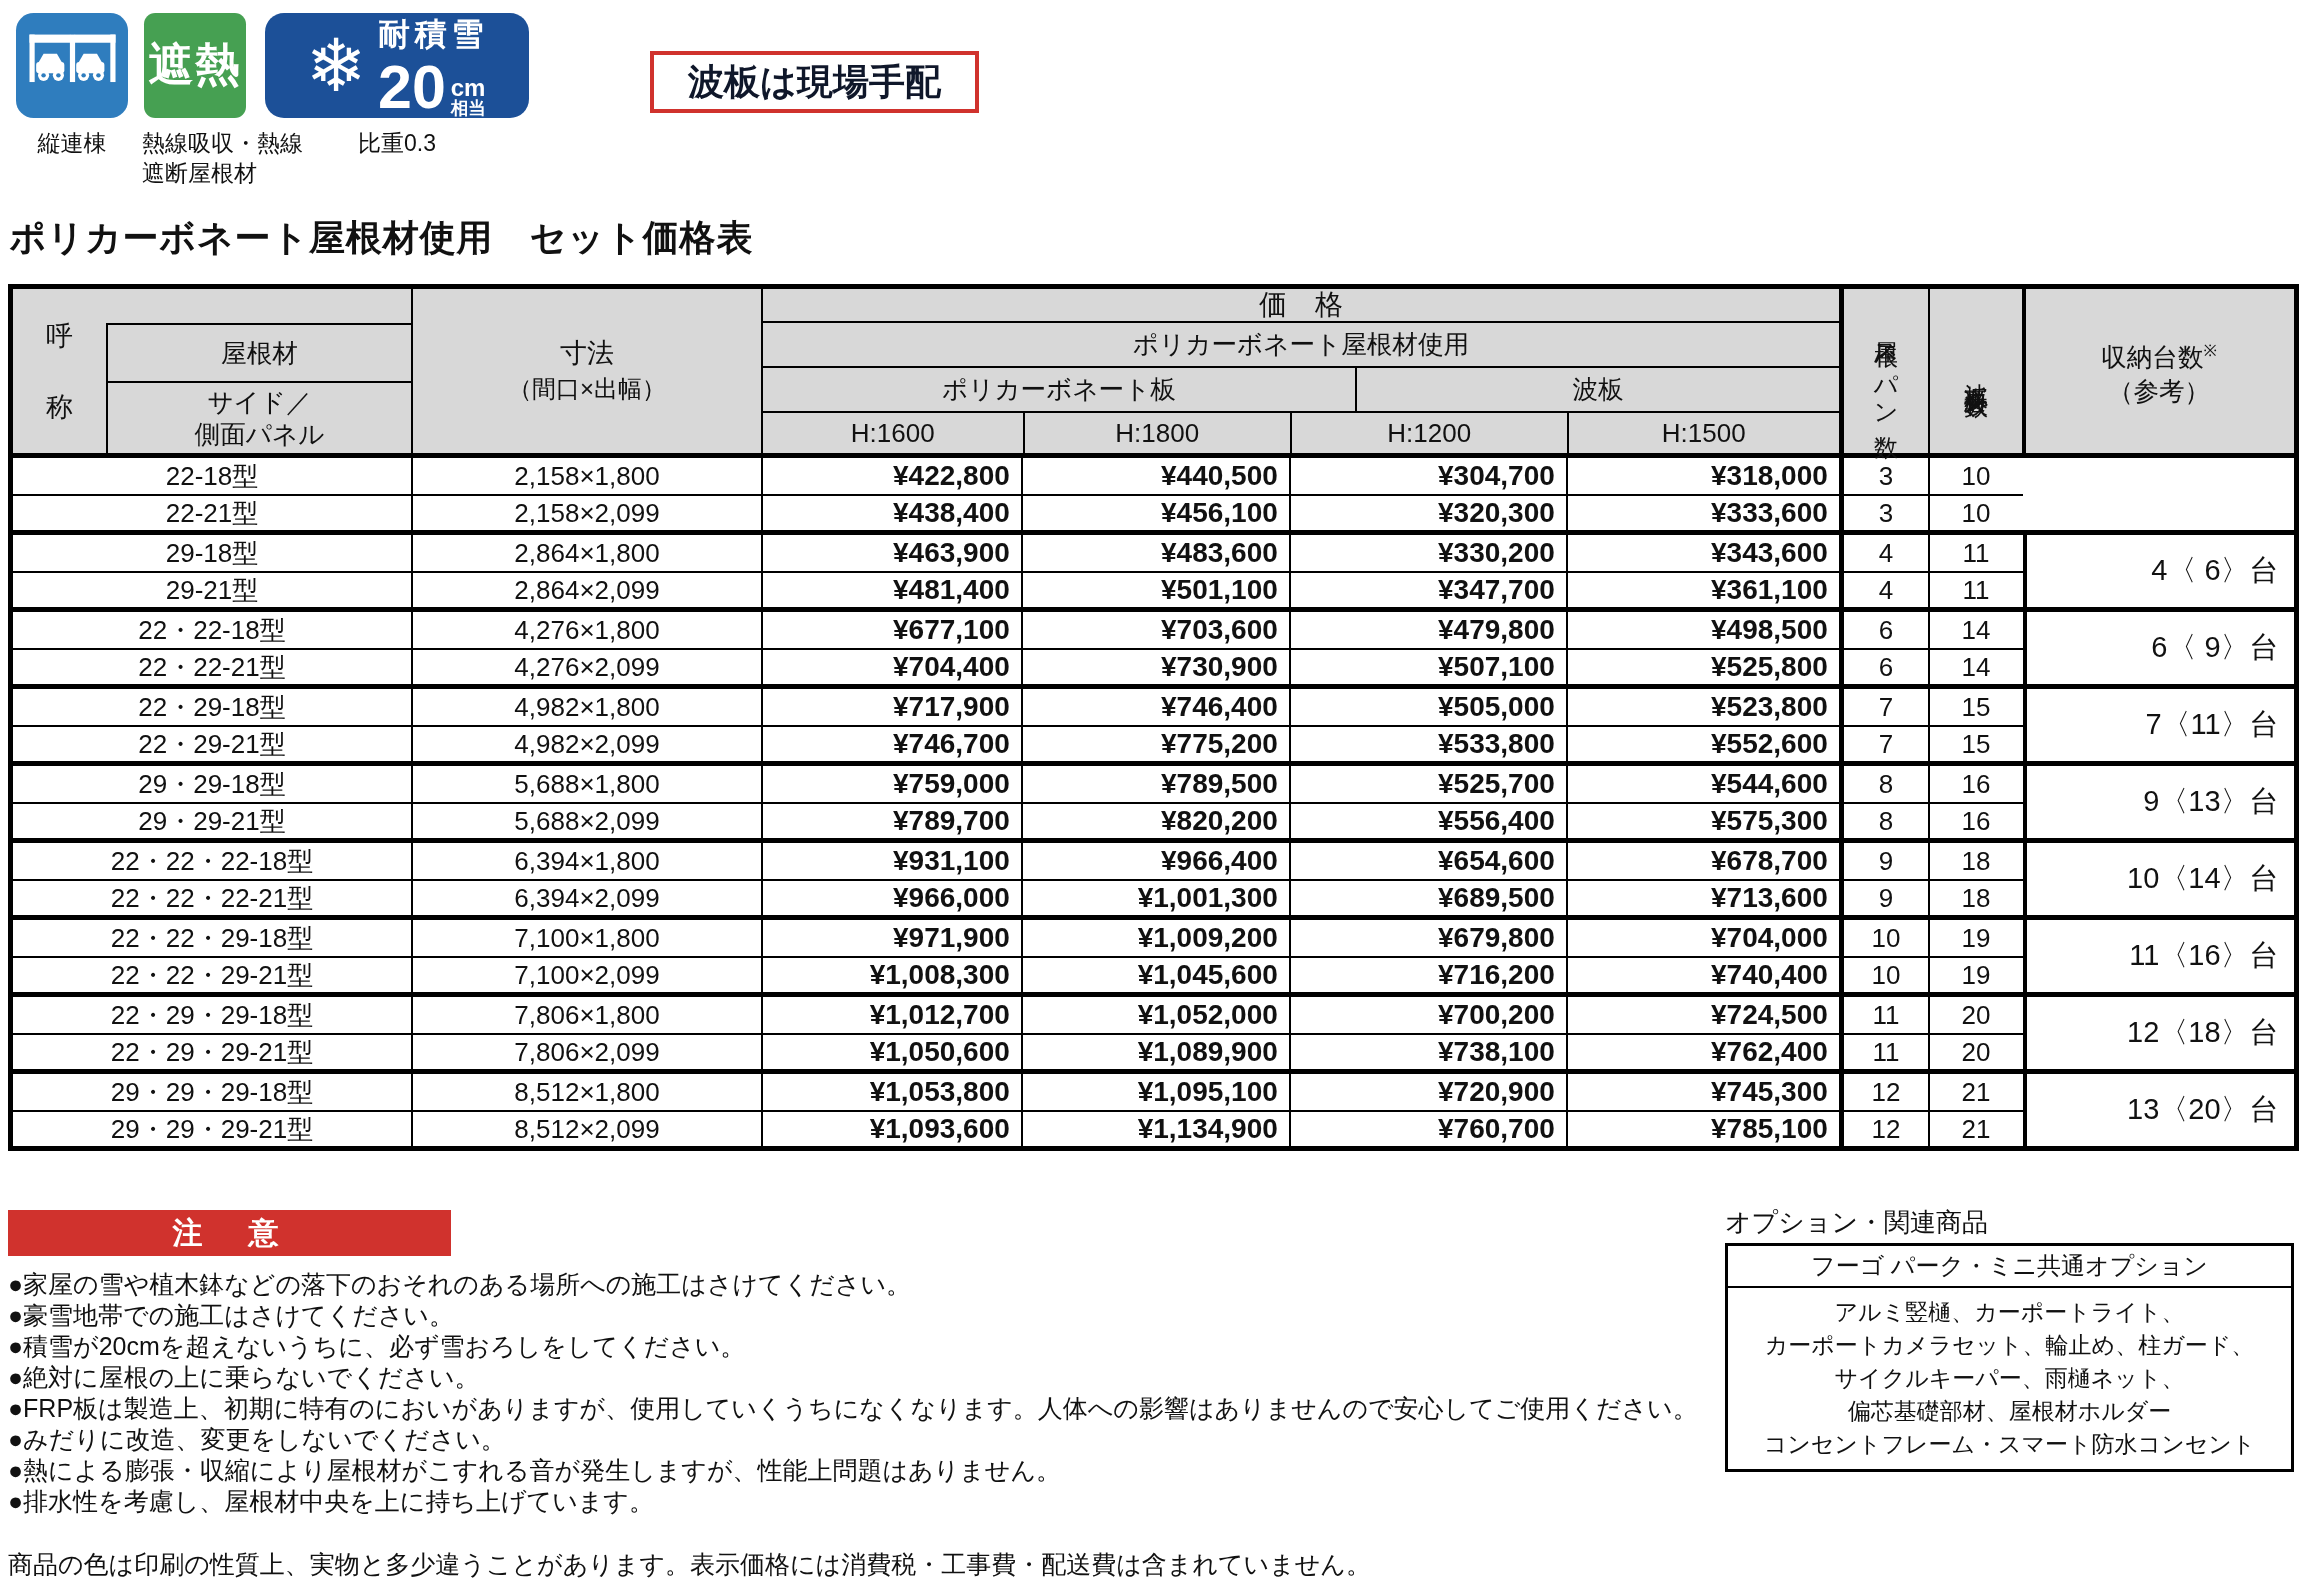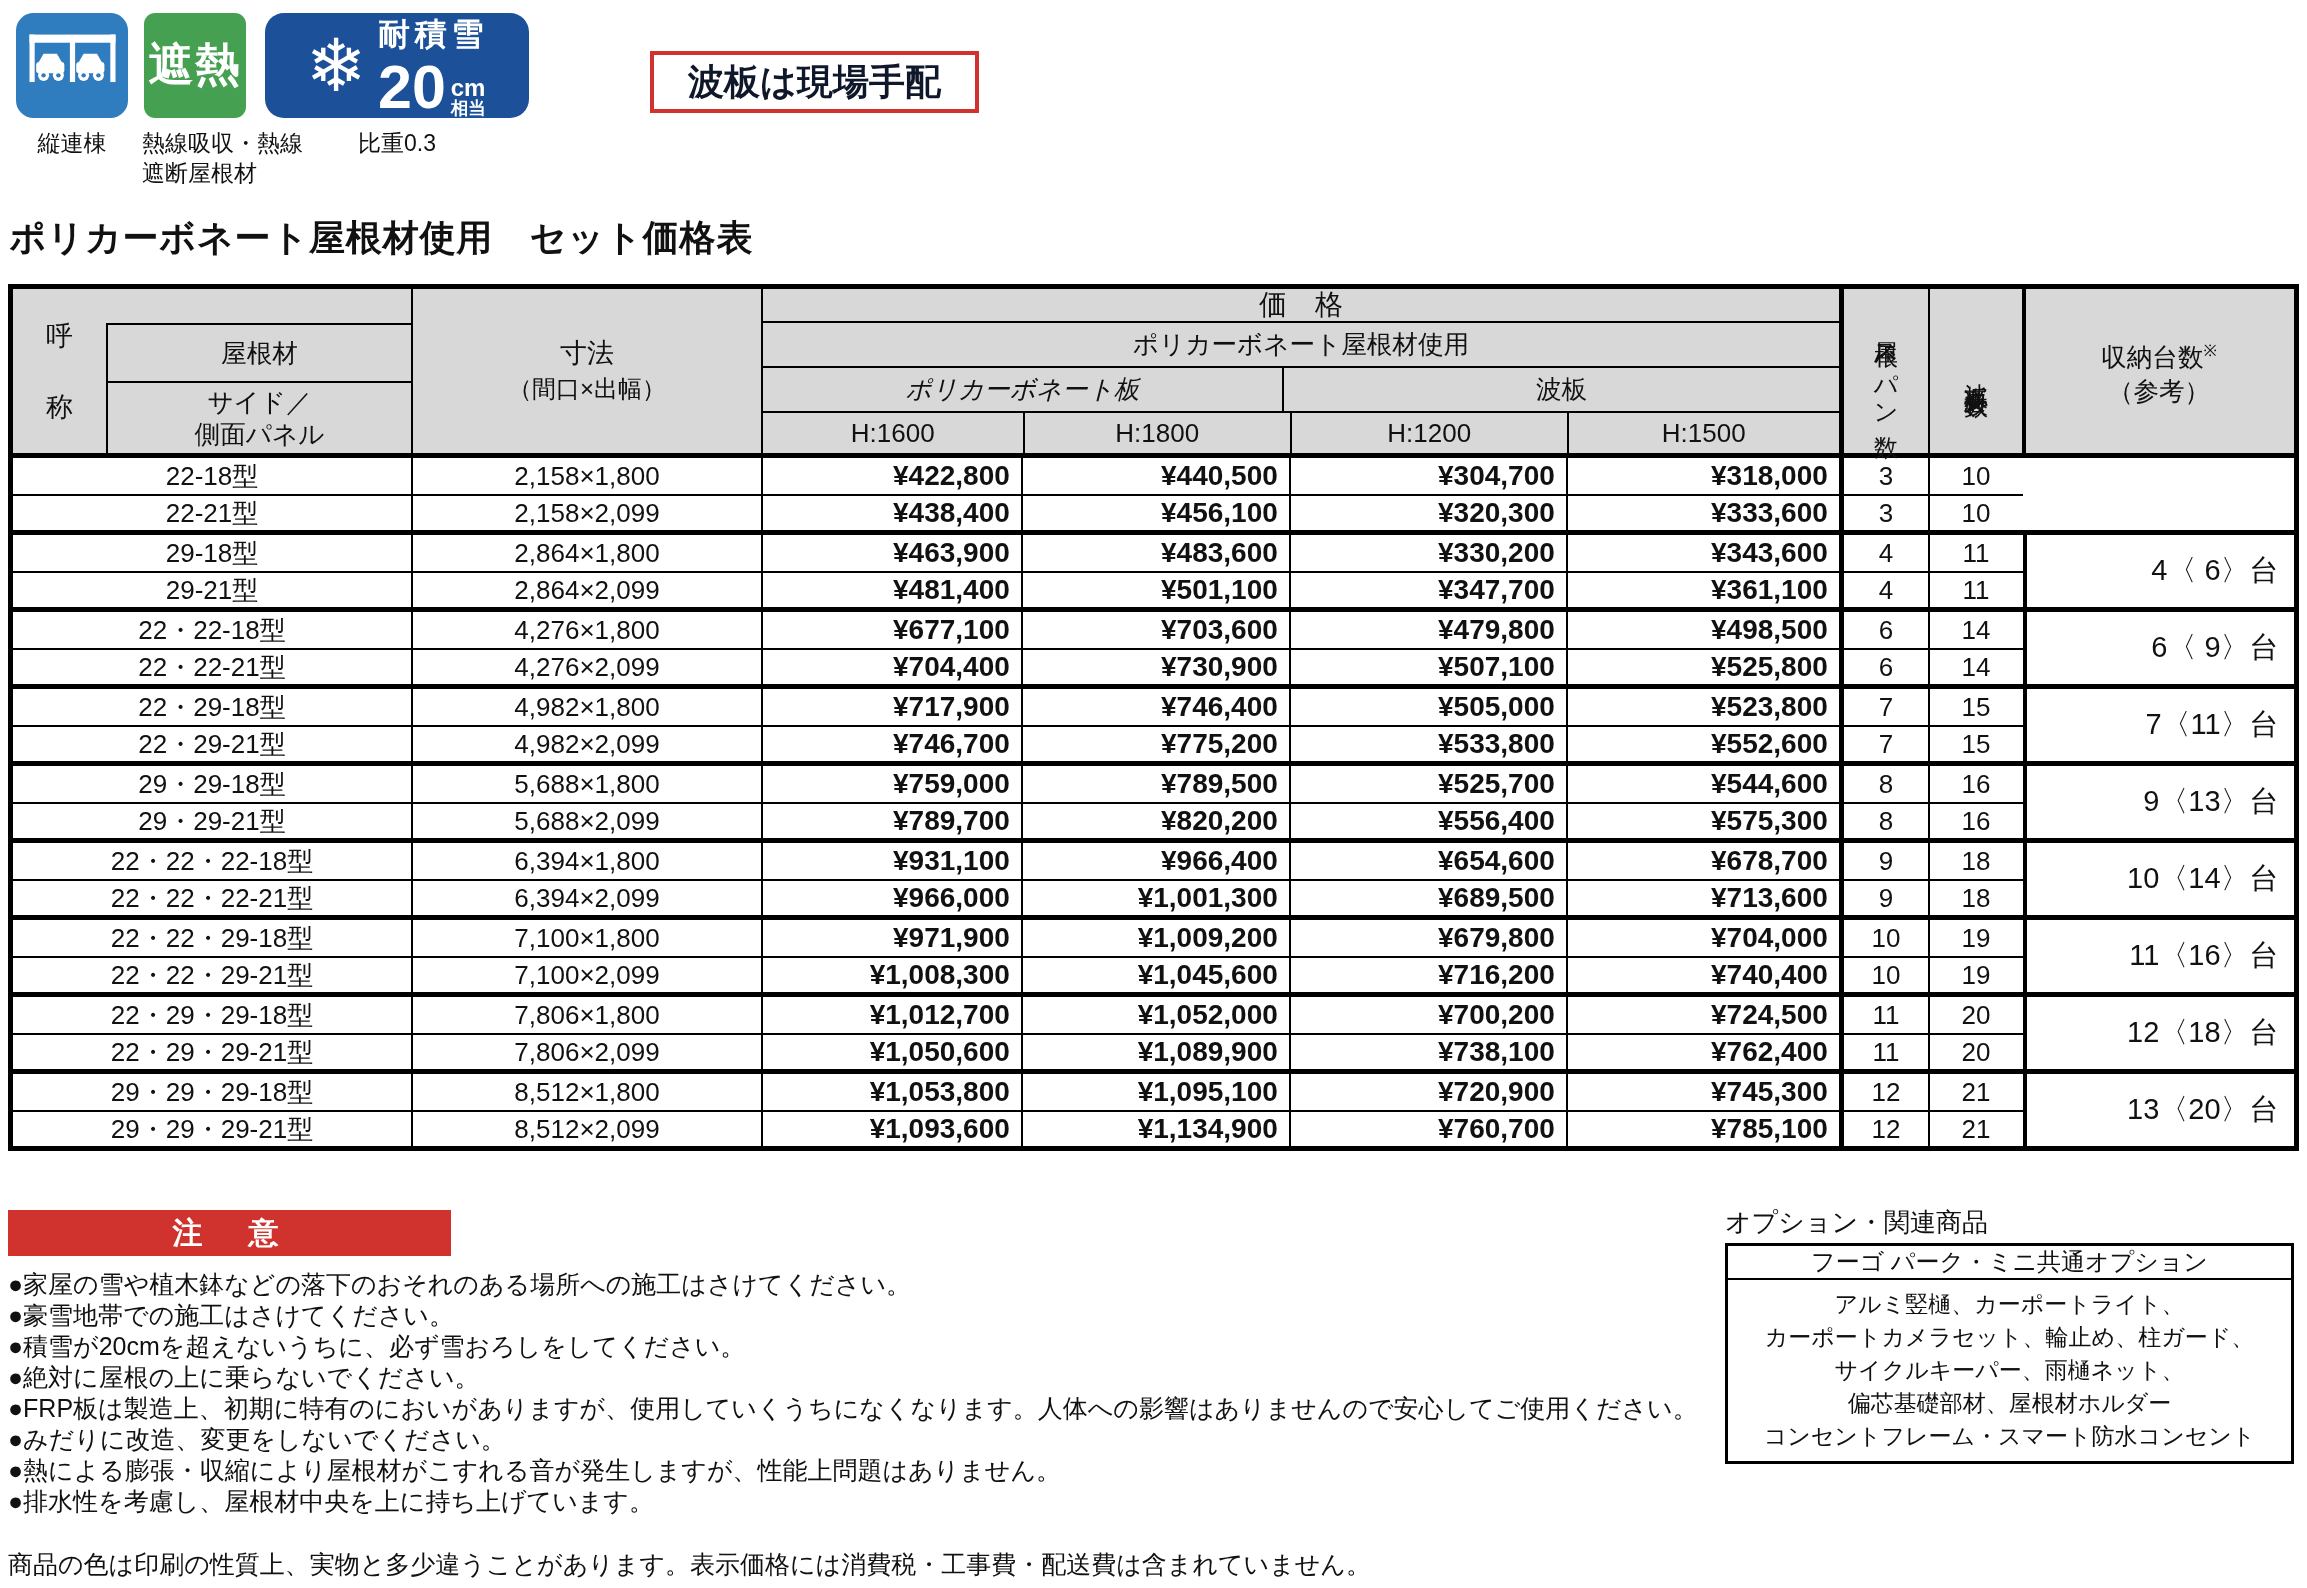--- a/index.html
+++ b/index.html
@@ -41,21 +41,21 @@
     align-items:center; justify-content:center; gap:35px; font-size:27px; }
   .roofbox { position:absolute; left:93px; top:34px; right:0; bottom:0; border-left:2.4px solid #000; border-top:2.4px solid #000; display:flex; flex-direction:column; }
   .roof-mat { flex:1; display:flex; align-items:center; justify-content:center; border-bottom:2.4px solid #000; }
   .side-panel { flex:1.25; display:flex; flex-direction:column; align-items:center; justify-content:center; line-height:32px; }
   .th-sunpo { width:350px; flex-direction:column; line-height:35px; font-size:27px; }
   .th-sunpo .sub { font-size:24px; }
   .th-price { width:1078px; display:flex; flex-direction:column; }
   .price-a { height:34px; display:flex; align-items:center; justify-content:center; border-bottom:2.4px solid #000; font-size:28px; }
   .price-b { height:45px; display:flex; align-items:center; justify-content:center; border-bottom:2.4px solid #000; }
   .price-c { height:45px; display:flex; border-bottom:2.4px solid #000; }
-  .price-c .pc-plate { width:519px;font-style:italic; }
+  .price-c .pc-plate { width:592px; }
   .price-c .pc-nami { flex:1; }
   .price-d { flex:1; display:flex; font-size:26px; }
   .price-d .h1 { width:260px; }
   .price-d .h2 { width:268px; }
   .price-d .h3 { width:277px; }
   .price-d .h4 { width:273px; }
   .vtext { writing-mode:vertical-rl; text-orientation:upright; letter-spacing:2.4px; font-size:24px; }
   .th-span { width:89px; }
   .th-sheets { width:94px; }
   .th-storage { width:270px; flex-direction:column; line-height:34px; }
@@ -77,21 +77,21 @@
 
   
   .caution-box { position:absolute; left:8px; top:1210px; width:443px; height:46px; background:#d0322d;
     display:flex; align-items:center; justify-content:center; color:#fff; font-size:30px; font-weight:bold; letter-spacing:8px; }
   .notes { position:absolute; left:8px; top:1269px; width:1694px; font-size:25px; line-height:31px; }
   .footer-note { position:absolute; left:8px; top:1548px; font-size:25px; }
 
   
   .options-title { position:absolute; left:1725px; top:1205px; font-size:26px; }
   .options-box { position:absolute; left:1725px; top:1243px; width:569px; border:3.2px solid #000; background:#fff; }
-  .options-head { height:34px; display:flex; align-items:center; justify-content:center; border-bottom:2.4px solid #000; font-size:24px; }
+  .options-head { height:42px; display:flex; align-items:center; justify-content:center; border-bottom:2.4px solid #000; font-size:24px; }
   .options-body { padding:8px 4.8px; text-align:center; font-size:23px; line-height:33px; }
 </style>
 </head>
 <body>
 
 <div class="page">
 
   <div class="badge badge-multibay">
     <span>
       <svg viewBox="0 0 120 90" width="89" height="69" aria-hidden="true">

